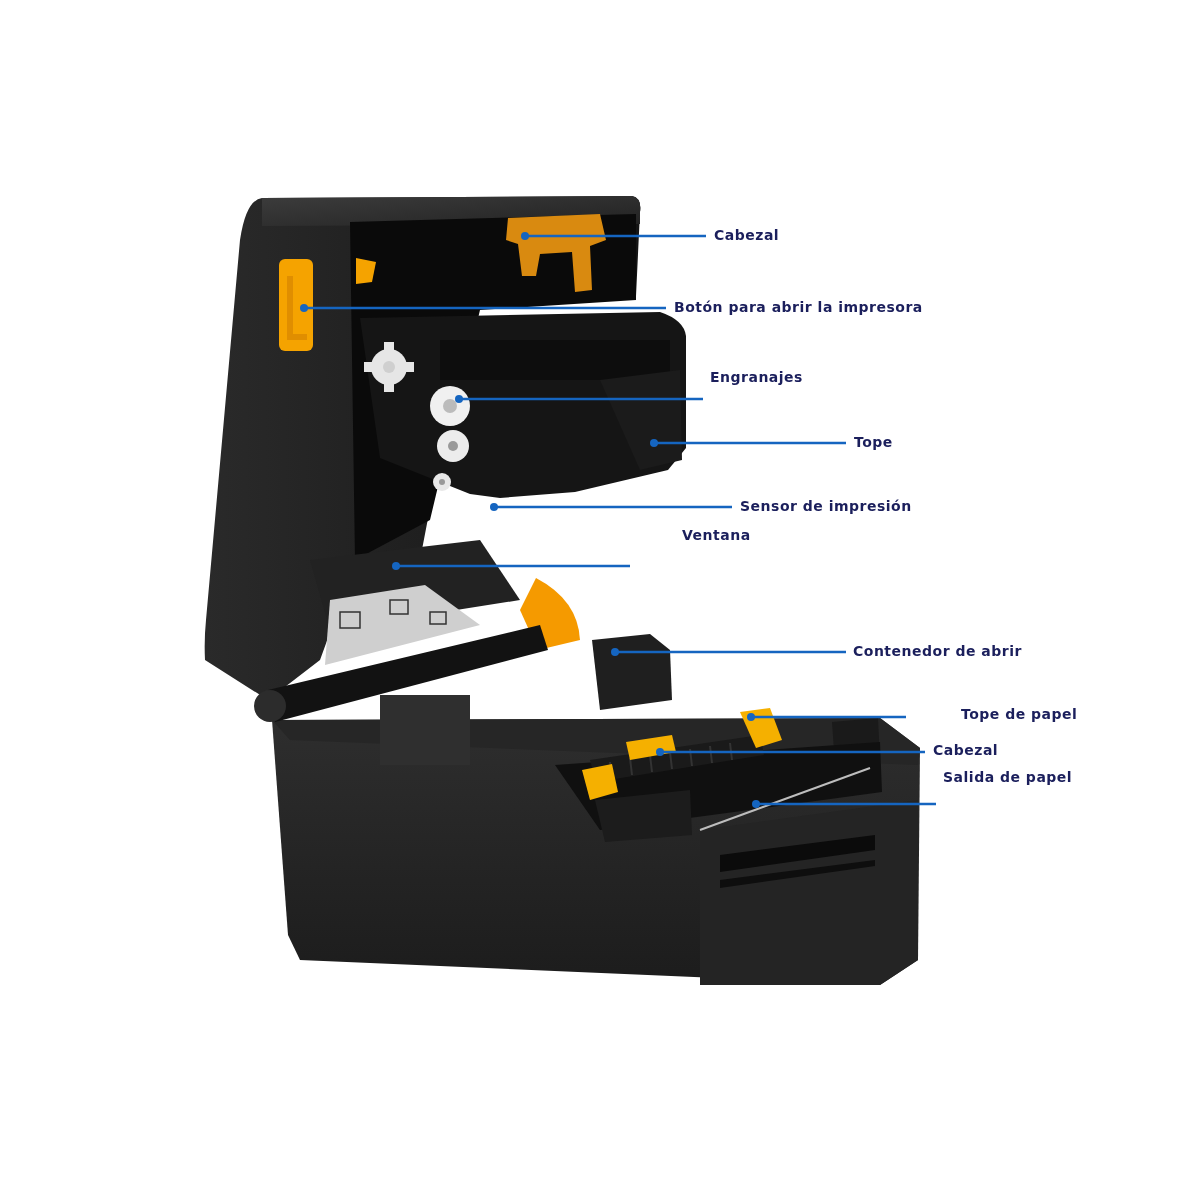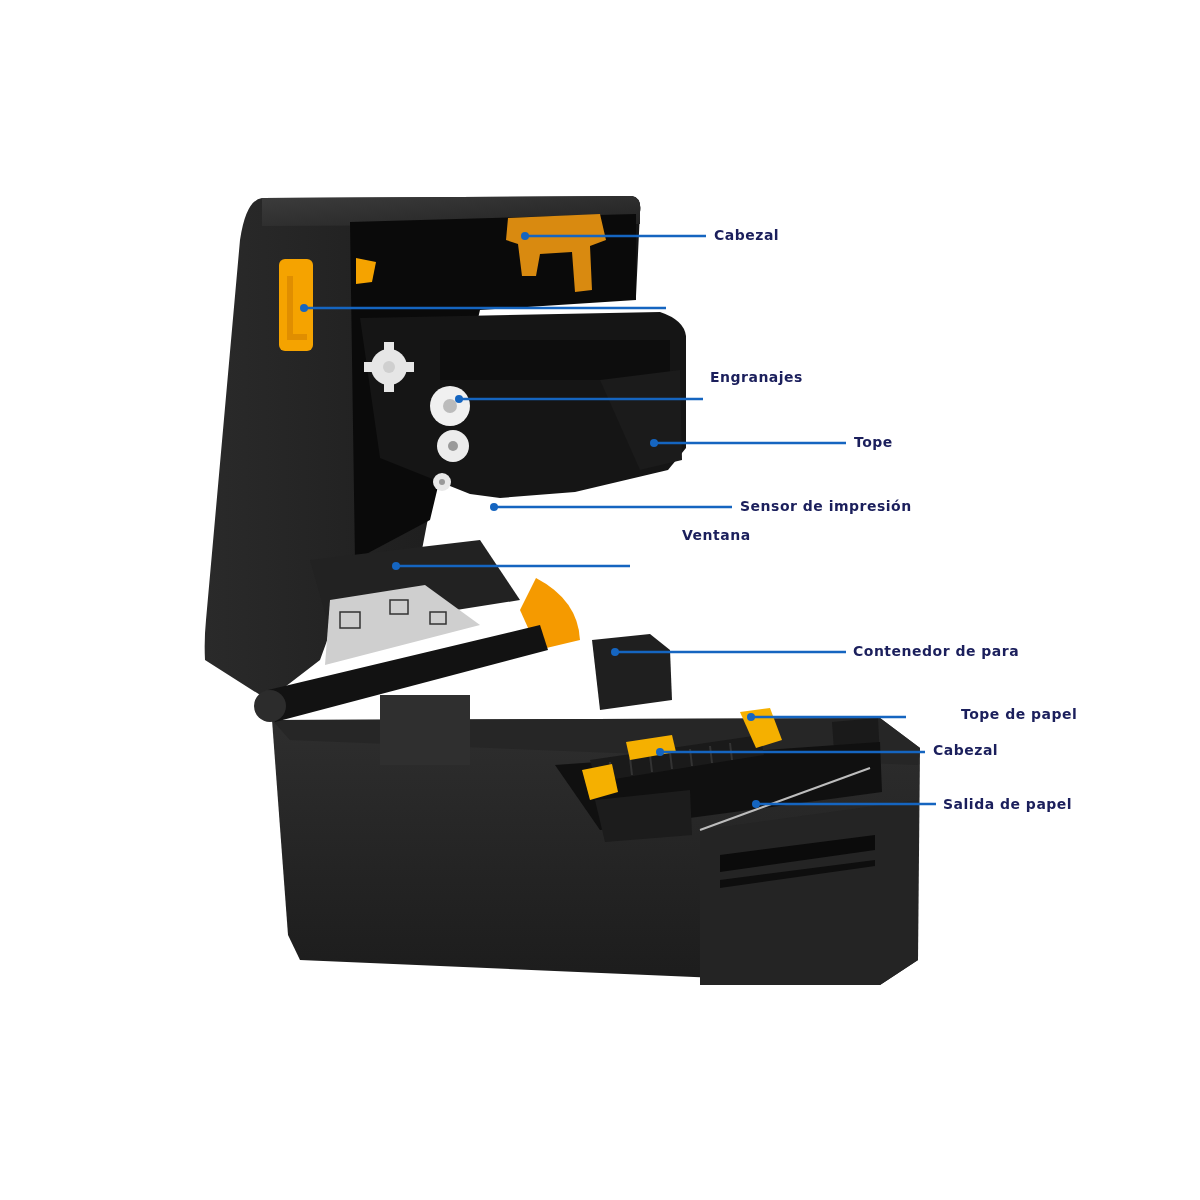--- a/index.html
+++ b/index.html
@@ -139,21 +139,22 @@
       <line x1="751" y1="717" x2="906" y2="717"></line>
         <circle cx="751" cy="717" r="4" stroke="none"></circle>
       <line x1="660" y1="752" x2="925" y2="752"></line>
         <circle cx="660" cy="752" r="4" stroke="none"></circle>
       <line x1="756" y1="804" x2="936" y2="804"></line>
         <circle cx="756" cy="804" r="4" stroke="none"></circle>
     </g>
   </svg>
 
   <div class="label" style="left:714px; top:224px;">Cabezal</div>
+  <div class="label" style="left:674px; top:296px;">Botón para abrir la impresora</div>
   <div class="label" style="left:710px; top:366px;">Engranajes</div>
   <div class="label" style="left:854px; top:431px;">Tope</div>
   <div class="label" style="left:740px; top:495px;">Sensor de impresión</div>
   <div class="label" style="left:638px; top:524px;margin-left:44px;">Ventana</div>
-  <div class="label" style="left:853px; top:640px;">Contenedor de para</div>
+  <div class="label" style="left:853px; top:640px;">Contenedor de abrir</div>
   <div class="label" style="left:913px; top:703px;margin-left:48px;">Tope de papel</div>
   <div class="label" style="left:933px; top:739px;">Cabezal</div>
-  <div class="label" style="left:943px; top:793px;">Salida de papel</div>
+  <div class="label" style="left:943px; top:766px;">Salida de papel</div>
 </div>
 
 </body></html>

